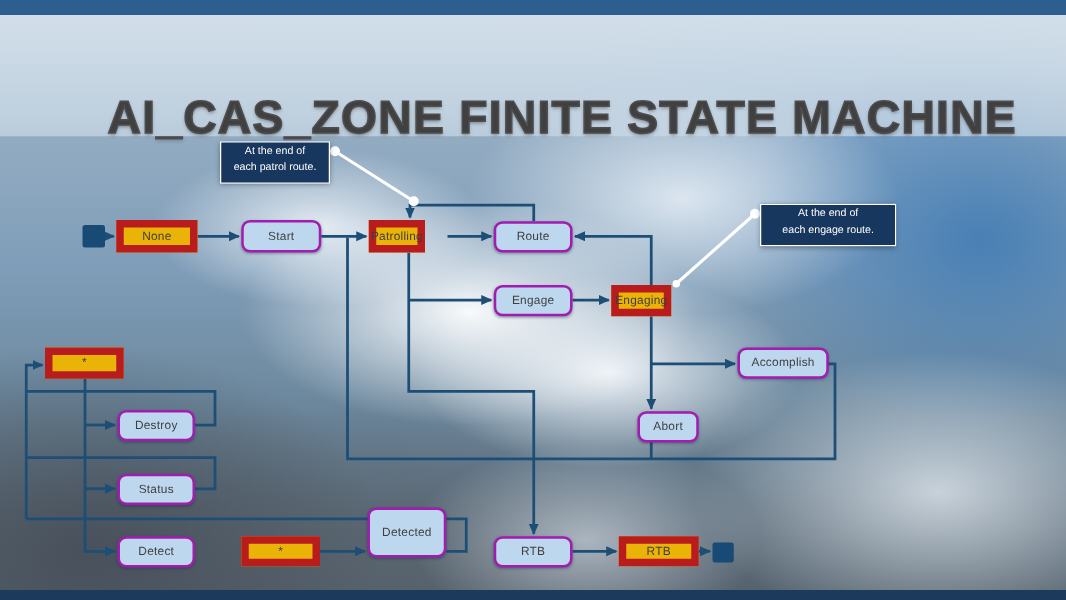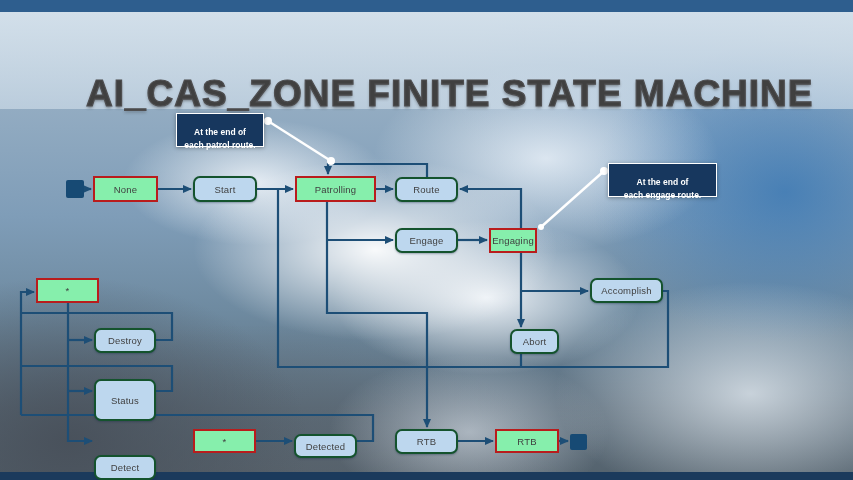--- a/index.html
+++ b/index.html
@@ -31,50 +31,50 @@
     font-size:37px;font-weight:bold;letter-spacing:1px;color:#404040;
     -webkit-text-stroke:1.2px #4e4e50;
     text-shadow:0 2px 3px rgba(40,40,40,.45);white-space:nowrap;}
 
   
   svg.wires{position:absolute;left:0;top:0;z-index:2;}
 
   
   .node{position:absolute;display:flex;align-items:center;justify-content:center;
     box-sizing:border-box;font-size:9.5px;color:#3f3f3f;z-index:3;letter-spacing:.2px;}
-  .plain{background:#86efac;border:2px solid #b91c1c;}
-  .rounded{background:#bdd7ee;border:2px solid #14532d;border-radius:7px;
+  .plain{background:#eab308;border:6px solid #b91c1c;}
+  .rounded{background:#bdd7ee;border:2px solid #a21caf;border-radius:7px;
     box-shadow:0 1px 2px rgba(20,40,70,.35);}
 
   .n-none      {left:93px; top:176px;width:65px;height:26px;}
   .n-start     {left:193px;top:176px;width:64px;height:26px;}
-  .n-patrolling{left:295px;top:176px;width:81px;height:26px;}
+  .n-patrolling{left:295px;top:176px;width:45px;height:26px;}
   .n-route     {left:395px;top:177px;width:63px;height:25px;}
   .n-engage    {left:395px;top:228px;width:63px;height:25px;}
   .n-engaging  {left:489px;top:228px;width:48px;height:25px;}
   .n-accomplish{left:590px;top:278px;width:73px;height:25px;}
   .n-abort     {left:510px;top:329px;width:49px;height:25px;}
   .n-any-top   {left:36px; top:278px;width:63px;height:25px;}
   .n-destroy   {left:94px; top:328px;width:62px;height:25px;}
-  .n-status    {left:94px; top:379px;width:62px;height:42px;}
-  .n-detect    {left:94px; top:429px;width:62px;height:25px;margin-top:26px;}
+  .n-status    {left:94px; top:379px;width:62px;height:25px;}
+  .n-detect    {left:94px; top:429px;width:62px;height:25px;}
   .n-any-bottom{left:193px;top:429px;width:63px;height:24px;}
-  .n-detected  {left:294px;top:434px;width:63px;height:24px;}
+  .n-detected  {left:294px;top:406px;width:63px;height:40px;}
   .n-rtb1      {left:395px;top:429px;width:63px;height:25px;}
   .n-rtb2      {left:495px;top:429px;width:64px;height:24px;}
 
   .state-marker{position:absolute;background:#174a74;z-index:3;border-radius:2px;}
   .m-init {left:66px;top:180px;width:18px;height:18px;}
   .m-final{left:570px;top:434px;width:17px;height:16px;}
 
   
   .callout{position:absolute;box-sizing:border-box;background:#17375e;
     border:1.5px solid #ffffff;color:#fff;text-align:center;z-index:4;
-    font-size:8.5px;line-height:1.5;padding-top:12px;
-    box-shadow:0 1px 4px rgba(0,0,0,.35);font-weight:bold;}
+    font-size:8.5px;line-height:1.5;padding-top:0;
+    box-shadow:0 1px 4px rgba(0,0,0,.35);}
   .c-patrol{left:176px;top:113px;width:88px;height:34px;}
   .c-engage{left:608px;top:163px;width:109px;height:34px;}
 </style>
 </head>
 <body>
 
 <div class="bg"></div>
 <div class="top-bar"></div>
 <div class="title-band"></div>
 <div class="bottom-bar"></div>

